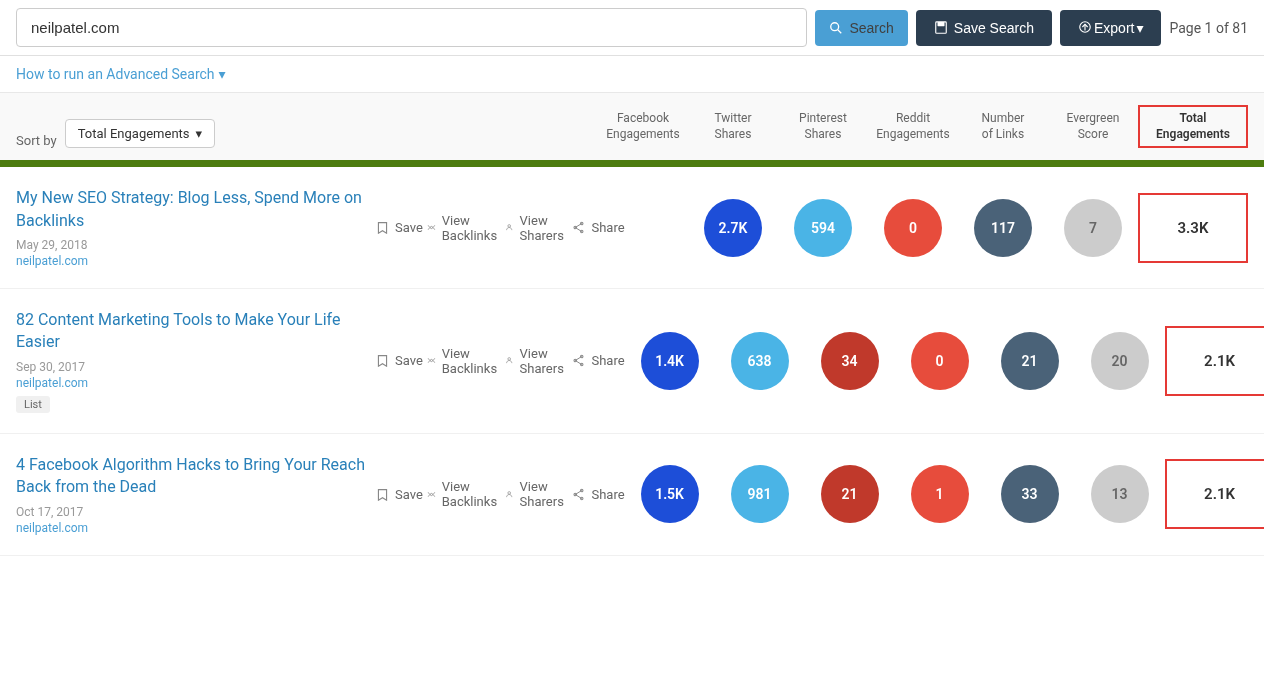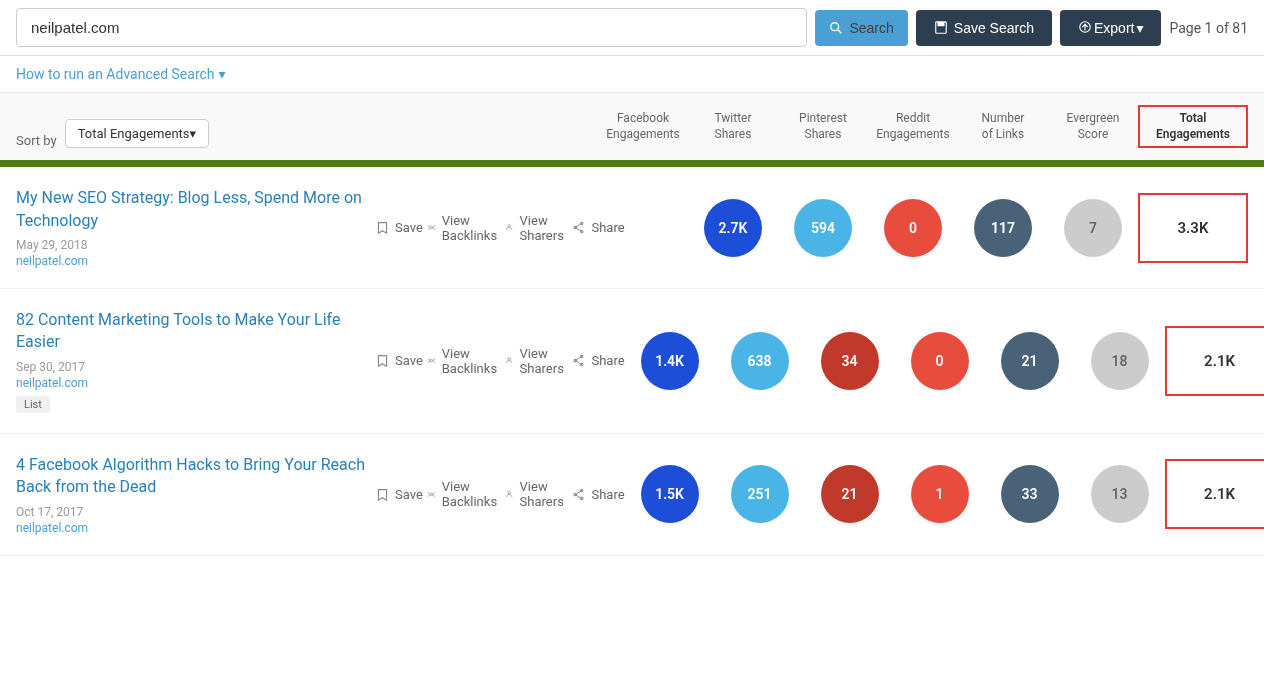--- a/index.html
+++ b/index.html
@@ -97,20 +97,21 @@
     
     .sort-by-label {
       font-size: 13px;
       color: #666;
       margin-right: 8px;
     }
     
     .sort-dropdown {
       display: flex;
       align-items: center;
+      gap: 6px;
       border: 1px solid #ccc;
       border-radius: 4px;
       padding: 6px 12px;
       cursor: pointer;
       font-size: 13px;
       background: #fff;
     }
     
     .col-headers {
       display: flex;
@@ -302,21 +303,21 @@
     <div class="col-header">Number<br>of Links</div>
     <div class="col-header">Evergreen<br>Score</div>
     <div class="col-header total-engagements">Total<br>Engagements</div>
   </div>
 </div>
 
 <div class="articles-list">
 
   <div class="article-row">
     <div class="article-info">
-      <a class="article-title">My New SEO Strategy: Blog Less, Spend More on Technology</a>
+      <a class="article-title">My New SEO Strategy: Blog Less, Spend More on Backlinks</a>
       <div class="article-date">May 29, 2018</div>
       <div class="article-domain">neilpatel.com</div>
     </div>
     <div class="article-actions">
       <a class="action-link">
         <svg width="13" height="13" viewBox="0 0 16 16">
             <path d="M3 2h10v13l-5-3-5 3V2z" fill="none" stroke="#888" stroke-width="1.4"></path>
           </svg>
         <span>Save</span>
       </a>
@@ -412,21 +413,21 @@
       <div class="metric-bubble">
         <div class="bubble bubble-red">34</div>
       </div>
       <div class="metric-bubble">
         <div class="bubble bubble-orange">0</div>
       </div>
       <div class="metric-bubble">
         <div class="bubble bubble-slate">21</div>
       </div>
       <div class="metric-bubble">
-        <div class="bubble bubble-gray">18</div>
+        <div class="bubble bubble-gray">20</div>
       </div>
       <div class="total-engagements-cell">2.1K</div>
     </div>
   </div>
 
   <div class="article-row">
     <div class="article-info">
       <a class="article-title">4 Facebook Algorithm Hacks to Bring Your Reach Back from the Dead</a>
       <div class="article-date">Oct 17, 2017</div>
       <div class="article-domain">neilpatel.com</div>
@@ -460,21 +461,21 @@
             <line x1="4" y1="8" x2="12" y2="13" stroke="#888" stroke-width="1.2"></line>
           </svg>
         <span>Share</span>
       </a>
     </div>
     <div class="metrics">
       <div class="metric-bubble">
         <div class="bubble bubble-blue-dark">1.5K</div>
       </div>
       <div class="metric-bubble">
-        <div class="bubble bubble-blue-light">251</div>
+        <div class="bubble bubble-blue-light">981</div>
       </div>
       <div class="metric-bubble">
         <div class="bubble bubble-red">21</div>
       </div>
       <div class="metric-bubble">
         <div class="bubble bubble-orange">1</div>
       </div>
       <div class="metric-bubble">
         <div class="bubble bubble-slate">33</div>
       </div>

